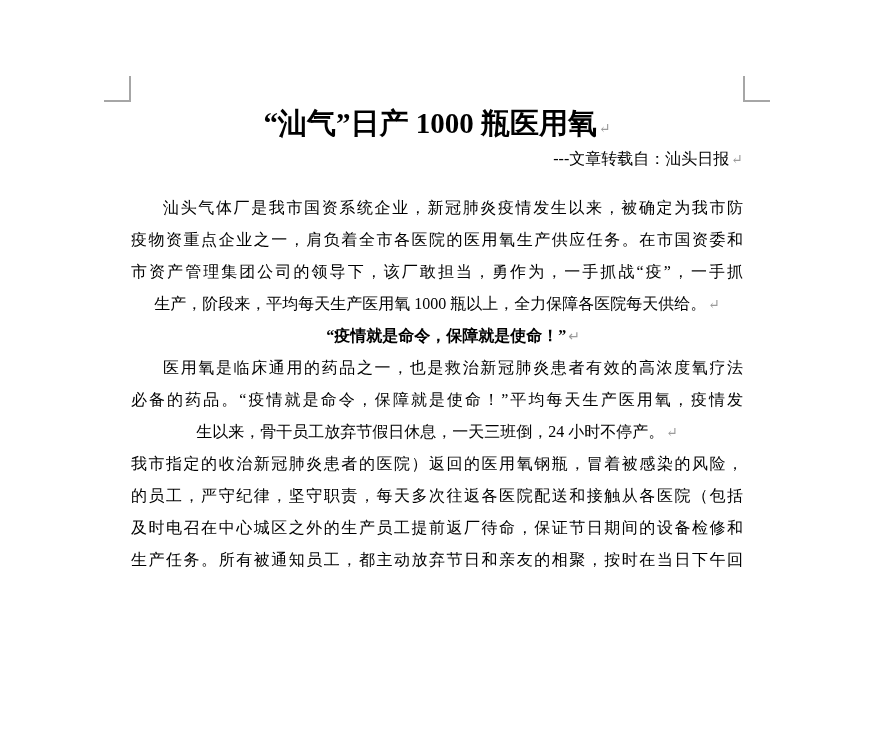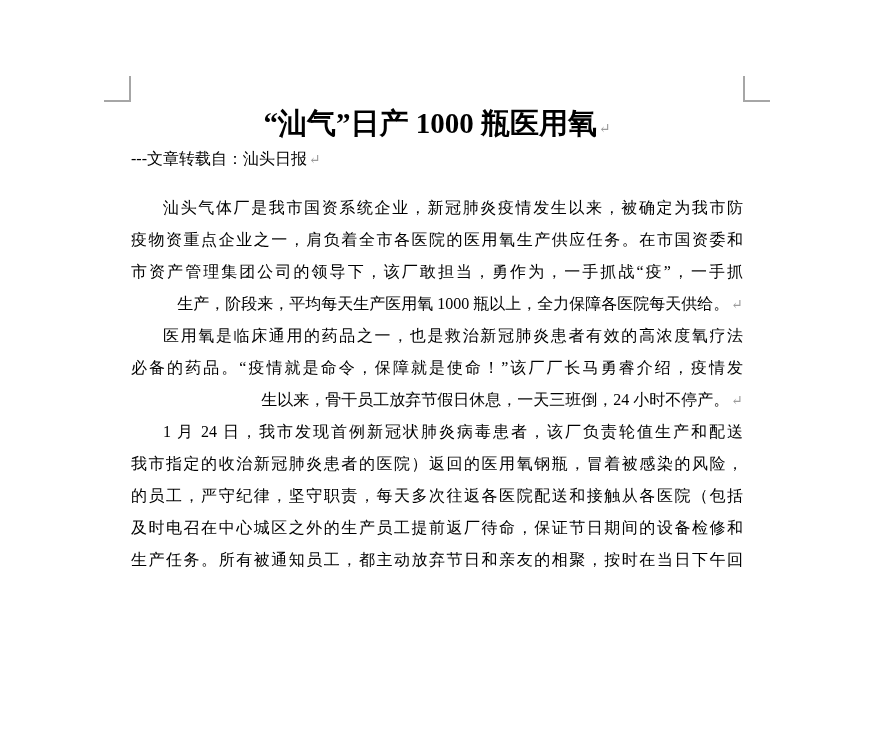--- a/index.html
+++ b/index.html
@@ -34,28 +34,29 @@
     font-weight: bold;
     line-height: 46px;
     height: 46px;
     text-align: center;
     white-space: nowrap;
   }
   .attribution {
     font-size: 16px;
     line-height: 26px;
     height: 26px;
+    text-align: right;
     white-space: nowrap;
   }
   .body-text { margin-top: 20px; }
   .line {
     font-size: 16px;
     line-height: 32px;
     height: 32px;
-    text-align: right;
+    text-align: center;
   }
   .line.fill { text-align: justify; text-align-last: justify; }
   .line.indent { text-indent: 2em; font-family: Liberation Serif, serif; }
   .line.bold { font-weight: bold; }
   .pilcrow {
     color: #9b9b9b;
     font-size: 14px;
     font-weight: normal;
     margin-left: 2px;
   }
@@ -73,24 +74,24 @@
     <div class="title-line"><span>“汕气”日产 1000 瓶医用氧</span><span class="pilcrow">↵</span></div>
 
 
     <div class="attribution"><span>---文章转载自：汕头日报</span><span class="pilcrow">↵</span></div>
 
     <div class="body-text">
         <div class="line indent fill"><span>汕头气体厂是我市国资系统企业，新冠肺炎疫情发生以来，被确定为我市防</span></div>
         <div class="line fill"><span>疫物资重点企业之一，肩负着全市各医院的医用氧生产供应任务。在市国资委和</span></div>
         <div class="line fill"><span>市资产管理集团公司的领导下，该厂敢担当，勇作为，一手抓战“疫”，一手抓</span></div>
         <div class="line"><span>生产，阶段来，平均每天生产医用氧 1000 瓶以上，全力保障各医院每天供给。</span><span class="pilcrow">↵</span></div>
+        <div class="line indent bold"><span>“疫情就是命令，保障就是使命！”</span><span class="pilcrow">↵</span></div>
         <div class="line indent fill"><span>医用氧是临床通用的药品之一，也是救治新冠肺炎患者有效的高浓度氧疗法</span></div>
-        <div class="line fill"><span>必备的药品。“疫情就是命令，保障就是使命！”该厂厂长马勇睿介绍，疫情发</span></div>
+        <div class="line fill"><span>必备的药品。“疫情就是命令，保障就是使命！”平均每天生产医用氧，疫情发</span></div>
         <div class="line"><span>生以来，骨干员工放弃节假日休息，一天三班倒，24 小时不停产。</span><span class="pilcrow">↵</span></div>
-        <div class="line indent fill"><span>1 月 24 日，我市发现首例新冠状肺炎病毒患者，该厂负责轮值生产和配送</span></div>
         <div class="line fill"><span>我市指定的收治新冠肺炎患者的医院）返回的医用氧钢瓶，冒着被感染的风险，</span></div>
         <div class="line fill"><span>的员工，严守纪律，坚守职责，每天多次往返各医院配送和接触从各医院（包括</span></div>
         <div class="line fill"><span>及时电召在中心城区之外的生产员工提前返厂待命，保证节日期间的设备检修和</span></div>
         <div class="line fill"><span>生产任务。所有被通知员工，都主动放弃节日和亲友的相聚，按时在当日下午回</span></div>
       </div>
 
   </div>
 </div>
 
 </body></html>

